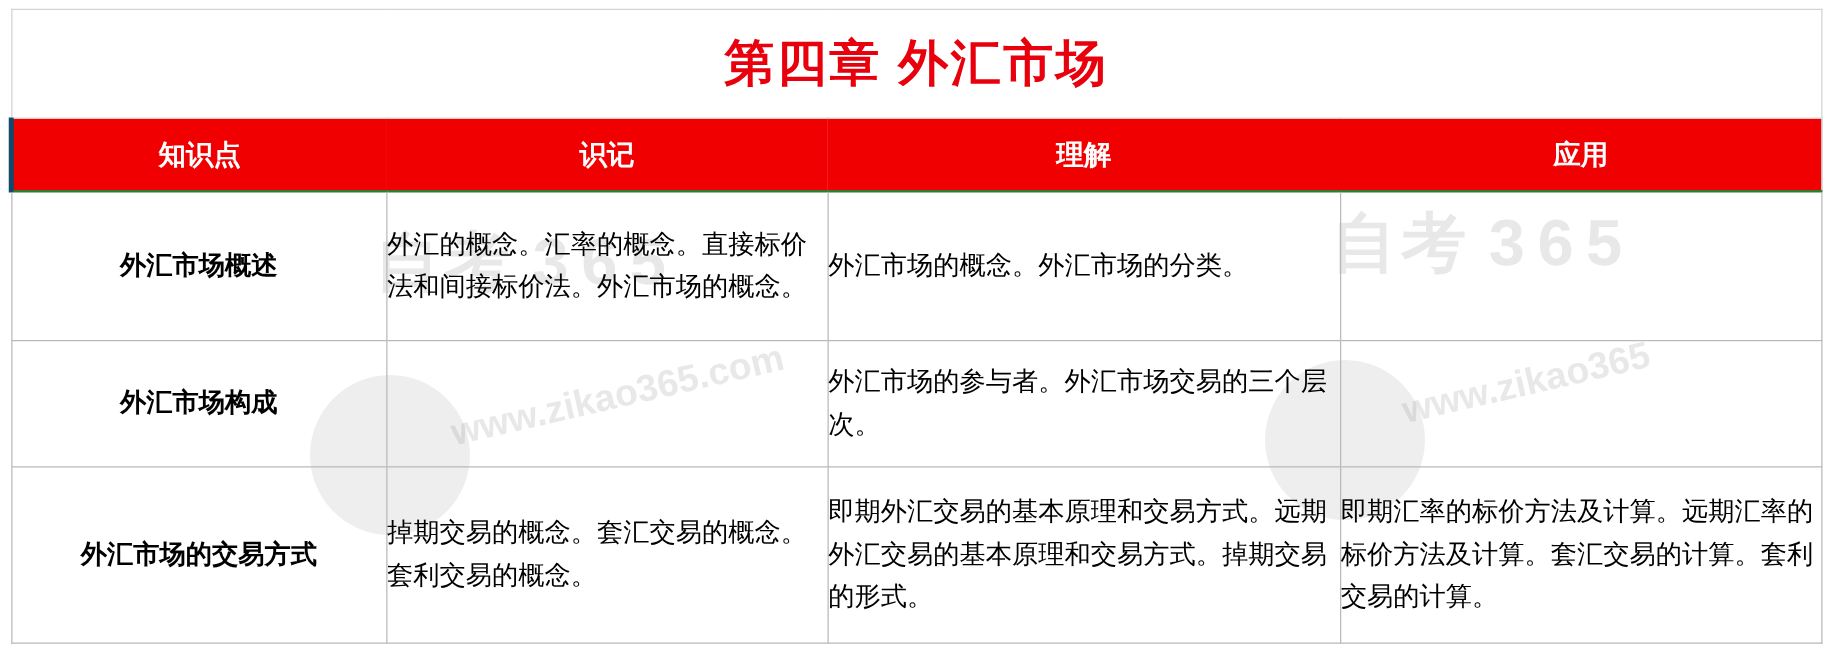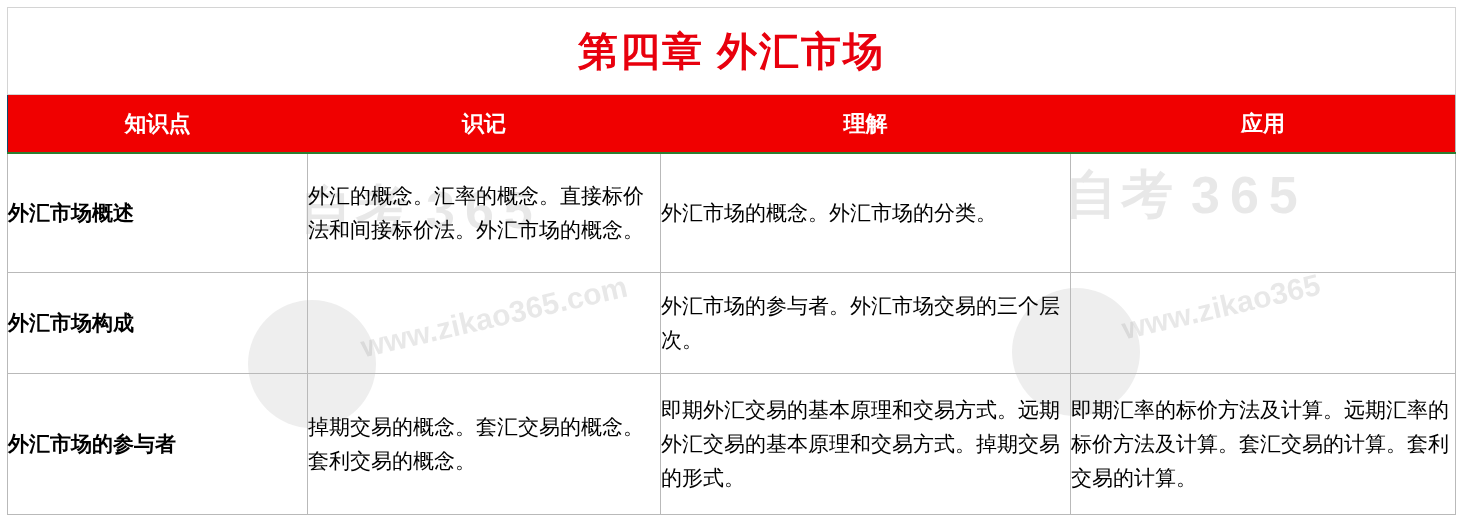--- a/index.html
+++ b/index.html
@@ -102,30 +102,31 @@
     background: #f00000;
     color: #ffffff;
     font-size: 22px;
     font-weight: bold;
     height: 57px;
     text-align: center;
     border: 1px solid #f00000;
     border-bottom: 2px solid #2e7d32;
   }
   tr.header-row th.first {
-    border-left: 1px solid #0c4a6e;
+    border-left: 4px solid #0c4a6e;
   }
   tr.header-row th.last {
     border-right: 1px solid #b9b9b9;
   }
   
   td.topic {
     font-size: 21px;
     font-weight: bold;
     color: #000000;
+    text-align: center;
     padding: 4px 6px;
     line-height: 1.45;
   }
   td.body-cell {
     font-size: 21px;
     color: #000000;
     text-align: left;
     padding: 6px 8px 6px 8px;
     line-height: 1.62;
     vertical-align: middle;
@@ -186,20 +187,20 @@
         <td class="body-cell">外汇市场的概念。外汇市场的分类。</td>
         <td class="body-cell empty-cell"></td>
       </tr>
       <tr class="row-2">
         <td class="topic">外汇市场构成</td>
         <td class="body-cell empty-cell"></td>
         <td class="body-cell">外汇市场的参与者。外汇市场交易的三个层次。</td>
         <td class="body-cell empty-cell"></td>
       </tr>
       <tr class="row-3">
-        <td class="topic">外汇市场的参与者</td>
+        <td class="topic">外汇市场的交易方式</td>
         <td class="body-cell">掉期交易的概念。套汇交易的概念。套利交易的概念。</td>
         <td class="body-cell">即期外汇交易的基本原理和交易方式。远期外汇交易的基本原理和交易方式。掉期交易的形式。</td>
         <td class="body-cell">即期汇率的标价方法及计算。远期汇率的标价方法及计算。套汇交易的计算。套利交易的计算。</td>
       </tr>
     </tbody>
   </table>
 </div>
 
 </body></html>

